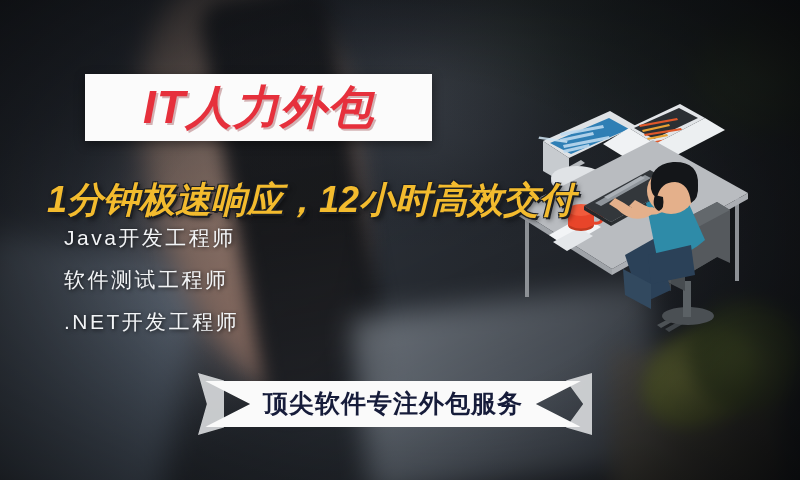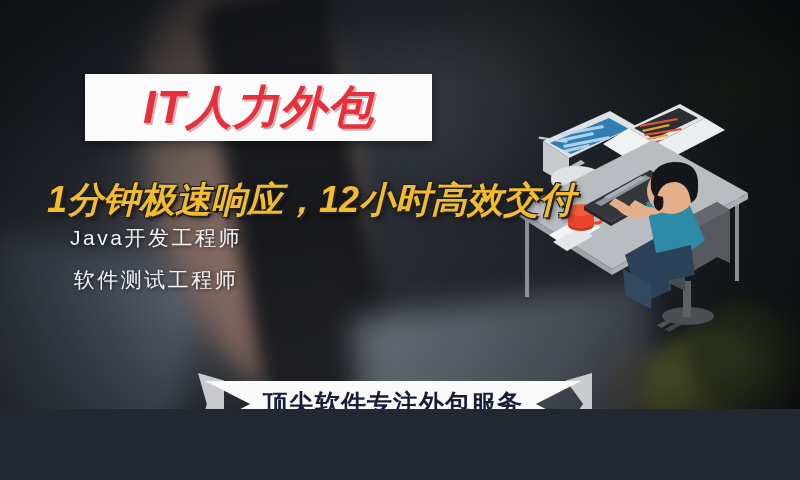--- a/index.html
+++ b/index.html
@@ -2,23 +2,22 @@
 <html><head>
 <meta charset="utf-8">
 <style>
   html,body{margin:0;padding:0;}
   body{
     width:800px;height:480px;overflow:hidden;
     font-family:"Liberation Sans","DejaVu Sans",sans-serif;
     background:#232830;
   }
   .poster{
-    position:relative;width:800px;height:409px;overflow:hidden;
+    position:relative;width:800px;height:480px;overflow:hidden;
     background:#2a2f37;
-    text-align:center;
   }
 
   
   .bg-layer{position:absolute;inset:0;overflow:hidden;}
   .bg-base{
     position:absolute;inset:-40px;
     background:
       radial-gradient(ellipse 300px 260px at 150px 330px, rgba(150,165,185,.40), rgba(150,165,185,0) 70%),
       radial-gradient(ellipse 180px 300px at 255px 250px, rgba(232,196,180,.50), rgba(232,196,180,0) 68%),
       radial-gradient(ellipse 120px 210px at 300px 200px, rgba(20,22,26,.85), rgba(20,22,26,0) 72%),
@@ -110,20 +109,21 @@
 
   
   .jobs{
     position:absolute;left:52px;top:224px;width:450px;
     display:flex;flex-direction:column;gap:14px;
   }
   .job-row{display:flex;align-items:center;}
   .job-item{
     font-size:21px;color:#f2f4f6;letter-spacing:2.5px;white-space:nowrap;
     text-shadow:1px 1px 4px rgba(0,0,0,.75);
+    margin-left:12px;
   }
   .job-item.col-left{width:208px;}
   .job-item.col-right{width:auto;}
   .ribbon-shape{
     position:absolute;left:205px;top:381px;width:376px;height:46px;
     background:#fafafa;
     clip-path:polygon(0% 0%, 100% 0%, 88% 50%, 100% 100%, 0% 100%, 12% 50%);
     box-shadow:0 3px 9px rgba(0,0,0,.5);
   }
   .ribbon-text{
@@ -266,20 +266,21 @@
   <div class="subtitle">1分钟极速响应，12小时高效交付</div>
 
   <div class="jobs">
     <div class="job-row">
       <span class="job-item col-left">Java开发工程师</span>
     </div>
     <div class="job-row">
       <span class="job-item col-left">软件测试工程师</span>
     </div>
     <div class="job-row">
+      <span class="job-item col-left">.NET开发工程师</span>
     </div>
   </div>
 
   <div class="ribbon-tail-l"></div>
   <div class="ribbon-tail-r"></div>
   <div class="ribbon-shape"></div>
   <div class="ribbon-text">顶尖软件专注外包服务</div>
 
 </div>
 

